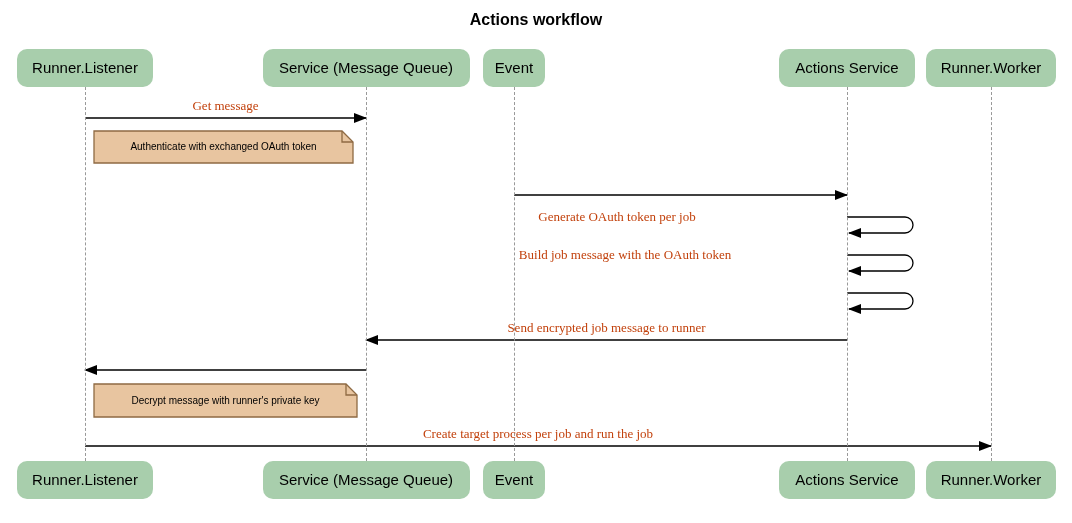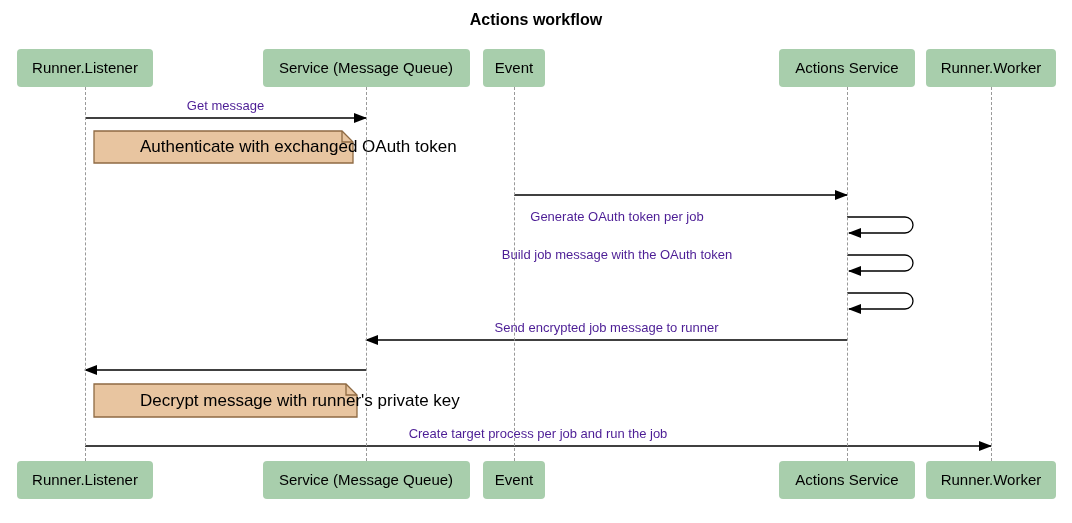--- a/index.html
+++ b/index.html
@@ -10,36 +10,36 @@
     background:#ffffff;
     overflow:hidden;
   }
   .title{
     position:absolute;top:11px;left:0;width:100%;
     text-align:center;font-size:16px;font-weight:bold;color:#000;
   }
   svg#connectors{position:absolute;top:0;left:0;}
   .actor{
     position:absolute;height:38px;line-height:38px;
-    border-radius:4px;text-align:center;
+    border-radius:10px;text-align:center;
     font-size:15px;color:#000;
   }
   .lifeline{
     position:absolute;width:0;
     border-left:1px dashed #999999;
   }
   .msg-label{
     position:absolute;height:16px;line-height:16px;
-    font-size:13px;color:#4c1d95;white-space:nowrap;
+    font-size:13px;color:#c2410c;white-space:nowrap;font-family:Liberation Serif, serif;
   }
   .msg-label.center{text-align:center;}
   .msg-label.right{text-align:center;}
   .note-label{
     position:absolute;text-align:center;
-    font-size:17px;color:#000;white-space:nowrap;padding-left:46px;
+    font-size:10px;color:#000;white-space:nowrap;
   }
 </style>
 </head>
 <body>
 
 <div id="diagram">
   <svg id="connectors" width="1072" height="523" viewBox="0 0 1072 523">
       <defs>
         <marker id="arrowhead" markerUnits="userSpaceOnUse" markerWidth="14" markerHeight="12" refX="12" refY="5" orient="auto">
           <path d="M0,0 L13,5 L0,10 z" fill="#000000"></path>
@@ -69,18 +69,18 @@
     <div class="actor" style="left: 483px; top: 49px; width: 62px; background: rgb(168, 206, 172);">Event</div>
     <div class="actor" style="left: 483px; top: 461px; width: 62px; background: rgb(168, 206, 172);">Event</div>
     <div class="lifeline" style="left: 847px; top: 87px; height: 374px; border-left-color: rgb(153, 153, 153);"></div>
     <div class="actor" style="left: 779px; top: 49px; width: 136px; background: rgb(168, 206, 172);">Actions Service</div>
     <div class="actor" style="left: 779px; top: 461px; width: 136px; background: rgb(168, 206, 172);">Actions Service</div>
     <div class="lifeline" style="left: 991px; top: 87px; height: 374px; border-left-color: rgb(153, 153, 153);"></div>
     <div class="actor" style="left: 926px; top: 49px; width: 130px; background: rgb(168, 206, 172);">Runner.Worker</div>
     <div class="actor" style="left: 926px; top: 461px; width: 130px; background: rgb(168, 206, 172);">Runner.Worker</div>
     <div class="msg-label center" style="left: 85px; top: 98px; width: 281px;">Get message</div>
     <div class="msg-label right" style="left: 392px; top: 209px; width: 450px;">Generate OAuth token per job</div>
-    <div class="msg-label right" style="left: 392px; top: 247px; width: 450px;">Build job message with the OAuth token</div>
+    <div class="msg-label right" style="left: 400px; top: 247px; width: 450px;">Build job message with the OAuth token</div>
     <div class="msg-label center" style="left: 366px; top: 320px; width: 481px;">Send encrypted job message to runner</div>
     <div class="msg-label center" style="left: 85px; top: 426px; width: 906px;">Create target process per job and run the job</div>
     <div class="note-label" style="left: 94px; top: 131px; width: 259px; height: 32px; line-height: 32px;">Authenticate with exchanged OAuth token</div>
     <div class="note-label" style="left: 94px; top: 384px; width: 263px; height: 33px; line-height: 33px;">Decrypt message with runner's private key</div>
   </div>
 
 </body></html>

